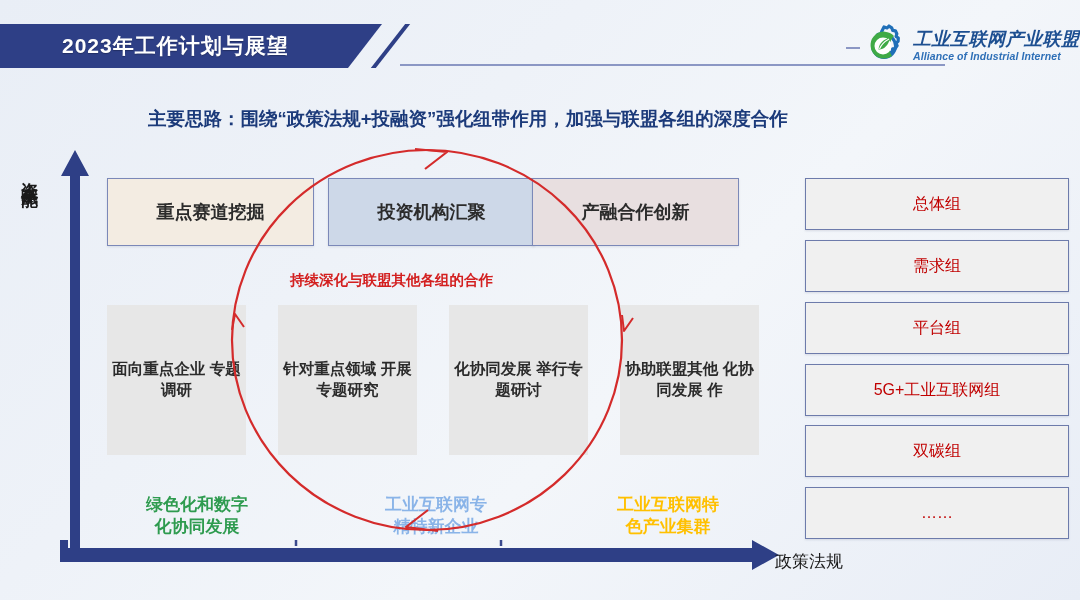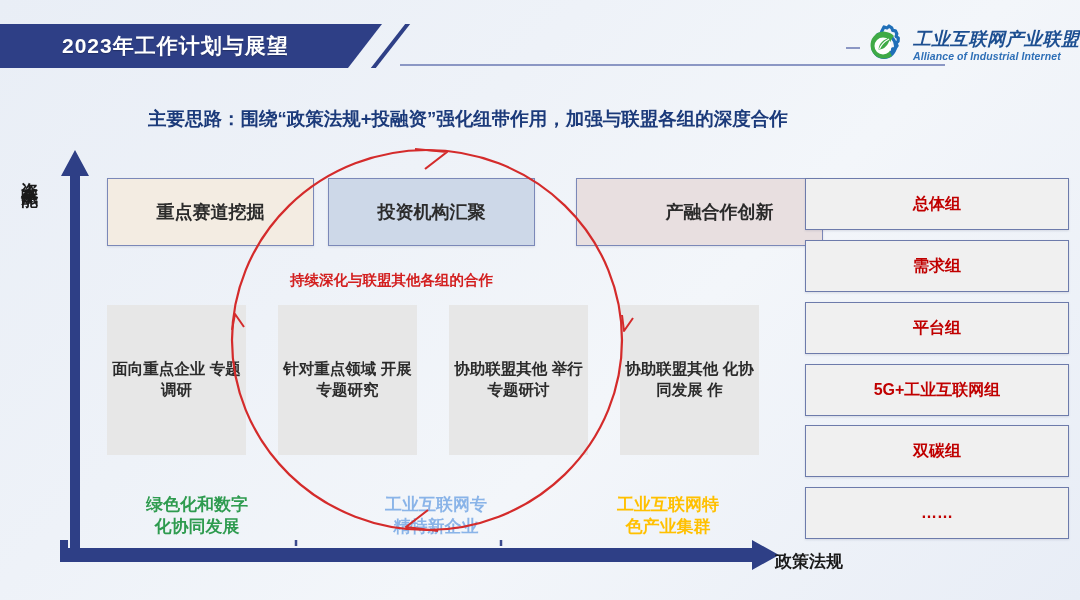--- a/index.html
+++ b/index.html
@@ -103,38 +103,38 @@
     position: absolute;
     left: 18px; top: 168px;
     font-size: 17px; font-weight: bold; color: #1a1a1a;
     writing-mode: vertical-rl;
     letter-spacing: 3px;
     z-index: 3;
   }
   .label-x {
     position: absolute;
     left: 775px; top: 550px;
-    font-size: 17px; font-weight: bold; color: #1a1a1a;
+    font-size: 17px; font-weight: normal; color: #1a1a1a;
     white-space: nowrap;
     z-index: 3;
   }
 
   
   .top-box {
     position: absolute;
     top: 178px; height: 66px;
     border: 1.5px solid #7b88b8;
     display: flex; align-items: center; justify-content: center;
     font-size: 18px; font-weight: bold; color: #2b2b2b;
     box-shadow: 0 1px 2px rgba(60,70,110,.12);
     z-index: 3;
   }
   .top-box.b0 { left: 107px; width: 205px; background: #f3ece2; }
   .top-box.b1 { left: 328px; width: 205px; background: #cdd8e8; }
-  .top-box.b2 { left: 576px; width: 205px; background: #e8dfe0; padding-left: 40px; }
+  .top-box.b2 { left: 532px; width: 205px; background: #e8dfe0; }
 
   
   .red-note {
     position: absolute;
     left: 290px; top: 271px;
     font-size: 14.5px; font-weight: bold; color: #d32020;
     white-space: nowrap;
     z-index: 5;
   }
 
@@ -177,21 +177,21 @@
     z-index: 4; pointer-events: none;
   }
 
   
   .right-box {
     position: absolute;
     left: 805px; width: 262px; height: 50px;
     background: #f0f0f0;
     border: 1.5px solid #6d7bab;
     display: flex; align-items: center; justify-content: center;
-    font-size: 16px; font-weight: bold; color: #c00000;
+    font-size: 16px; font-weight: normal; color: #c00000;
     box-shadow: 0 1px 2px rgba(60,70,110,.15);
     z-index: 3;
   }
   .right-box.r0 { top: 178px; }
   .right-box.r1 { top: 240px; }
   .right-box.r2 { top: 302px; }
   .right-box.r3 { top: 364px; }
   .right-box.r4 { top: 425px; }
   .right-box.r5 { top: 487px; }
 </style>
@@ -245,21 +245,21 @@
   <div class="label-x">政策法规</div>
 
   <div class="top-box b1">投资机构汇聚</div>
   <div class="top-box b0">重点赛道挖掘</div>
   <div class="top-box b2">产融合作创新</div>
 
   <div class="mid-box m0">面向重点企业
 专题调研</div>
   <div class="mid-box m1">针对重点领域
 开展专题研究</div>
-  <div class="mid-box m2">协助联盟其他
+  <div class="mid-box m2">化协同发展
 举行专题研讨</div>
   <div class="mid-box m3">协助联盟其他
 化协同发展
 作</div>
 
   <div class="bot-label l0" style="color:#2e9b4f">绿色化和数字
 化协同发展</div>
   <div class="bot-label l1" style="color:#8ab4e8">工业互联网专
 精特新企业</div>
   <div class="bot-label l2" style="color:#ffc000">工业互联网特

